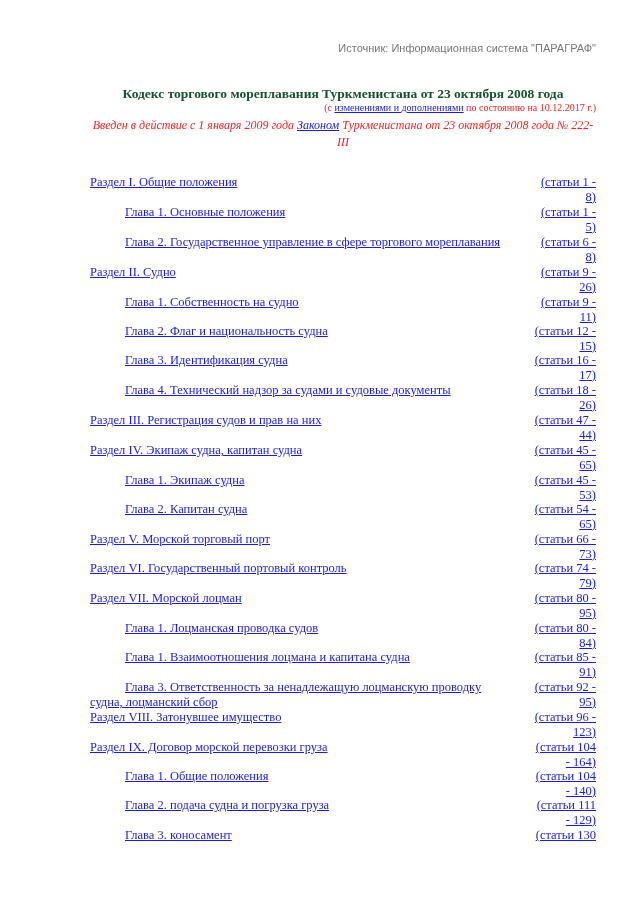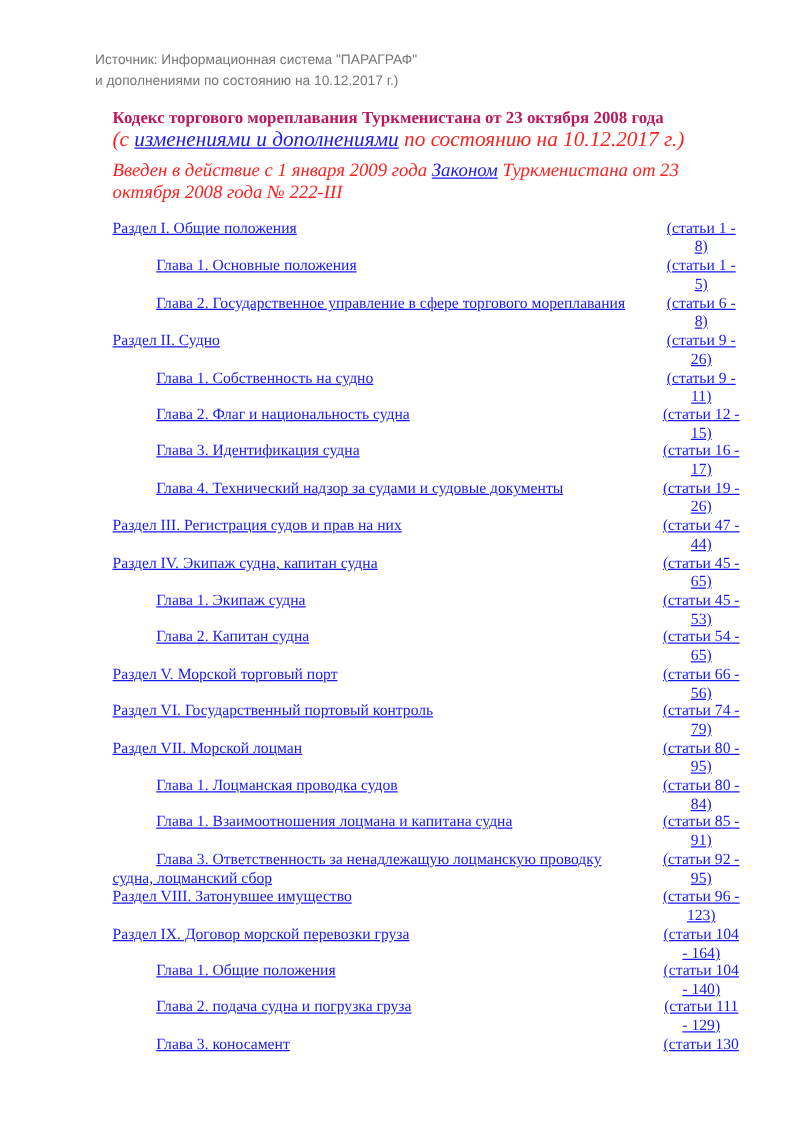--- a/index.html
+++ b/index.html
@@ -1,33 +1,32 @@
 <!DOCTYPE html>
 <html><head>
 <meta charset="utf-8">
 <style>
   html, body { margin: 0; padding: 0; background: #ffffff; }
   body { width: 640px; height: 905px; position: relative; overflow: hidden; font-family: "Liberation Serif", serif; }
-  .src { position: absolute; right: 44px; top: 40px; font-family: "Liberation Sans", sans-serif; font-size: 11px; color: #777; text-align: left; line-height: 17px; width: 520px; }
-  .title { position: absolute; left: 90px; width: 506px; top: 86px; font-weight: bold; font-size: 13.5px; color: #be185d; }
-  .subtitle { position: absolute; left: 90px; width: 506px; top: 102px; text-align: left; font-style: italic; font-size: 17px; color: #ff2020; }
+  .src { position: absolute; right: 44px; top: 40px; font-family: "Liberation Sans", sans-serif; font-size: 11px; color: #777; text-align: right; line-height: 17px; width: 520px; }
+  .title { position: absolute; left: 90px; width: 506px; top: 86px; text-align: center; font-weight: bold; font-size: 13.5px; color: #14532d; }
+  .subtitle { position: absolute; left: 90px; width: 506px; top: 102px; text-align: right; font-size: 10px; color: #ff2020; }
   .subtitle a, .intro a { color: #1a1aee; text-decoration: underline; }
-  .intro { position: absolute; left: 90px; width: 506px; top: 129px; font-style: italic; font-size: 15px; color: #ff2020; line-height: 17px; }
+  .intro { position: absolute; left: 90px; width: 506px; top: 117px; font-style: italic; font-size: 12px; color: #ff2020; line-height: 17px; text-align: center; }
   .toc { position: absolute; left: 90px; top: 175px; width: 506px; }
   .row { position: absolute; left: 0; width: 506px; font-size: 12.5px; line-height: 15px; color: #1a1aee; }
   .row .lbl { position: absolute; left: 0; width: 420px; text-decoration: underline; cursor: pointer; }
   .row.ch .lbl { text-indent: 35px; }
-  .row .rng { position: absolute; right: 0; width: 70px; text-align: center; text-decoration: underline; cursor: pointer; }
+  .row .rng { position: absolute; right: 0; width: 70px; text-align: right; text-decoration: underline; cursor: pointer; }
 </style>
 </head>
 <body>
 
 <div class="src">
   <div>Источник: Информационная система "ПАРАГРАФ"</div>
-  <div>и дополнениями по состоянию на 10.12.2017 г.)</div>
 </div>
 
 <div class="title">Кодекс торгового мореплавания Туркменистана от 23 октября 2008 года</div>
 
 <div class="subtitle"><span>(с </span><a>изменениями и дополнениями</a><span> по состоянию на 10.12.2017 г.)</span></div>
 
 <div class="intro"><span>Введен в действие с 1 января 2009 года </span><a>Законом</a><span> Туркменистана от 23 октября 2008 года № 222-III</span></div>
 
 <div class="toc" id="toc">
     <div class="row" style="top: 0px;">
@@ -75,21 +74,21 @@
     <div class="row ch" style="top: 178px;">
       <a class="lbl">Глава 3. Идентификация судна</a>
       <a class="rng">
         <div>(статьи 16 -</div>
         <div>17)</div>
       </a>
     </div>
     <div class="row ch" style="top: 208px;">
       <a class="lbl">Глава 4. Технический надзор за судами и судовые документы</a>
       <a class="rng">
-        <div>(статьи 19 -</div>
+        <div>(статьи 18 -</div>
         <div>26)</div>
       </a>
     </div>
     <div class="row" style="top: 238px;">
       <a class="lbl">Раздел III. Регистрация судов и прав на них</a>
       <a class="rng">
         <div>(статьи 47 -</div>
         <div>44)</div>
       </a>
     </div>
@@ -111,21 +110,21 @@
       <a class="lbl">Глава 2. Капитан судна</a>
       <a class="rng">
         <div>(статьи 54 -</div>
         <div>65)</div>
       </a>
     </div>
     <div class="row" style="top: 357px;">
       <a class="lbl">Раздел V. Морской торговый порт</a>
       <a class="rng">
         <div>(статьи 66 -</div>
-        <div>56)</div>
+        <div>73)</div>
       </a>
     </div>
     <div class="row" style="top: 386px;">
       <a class="lbl">Раздел VI. Государственный портовый контроль</a>
       <a class="rng">
         <div>(статьи 74 -</div>
         <div>79)</div>
       </a>
     </div>
     <div class="row" style="top: 416px;">

